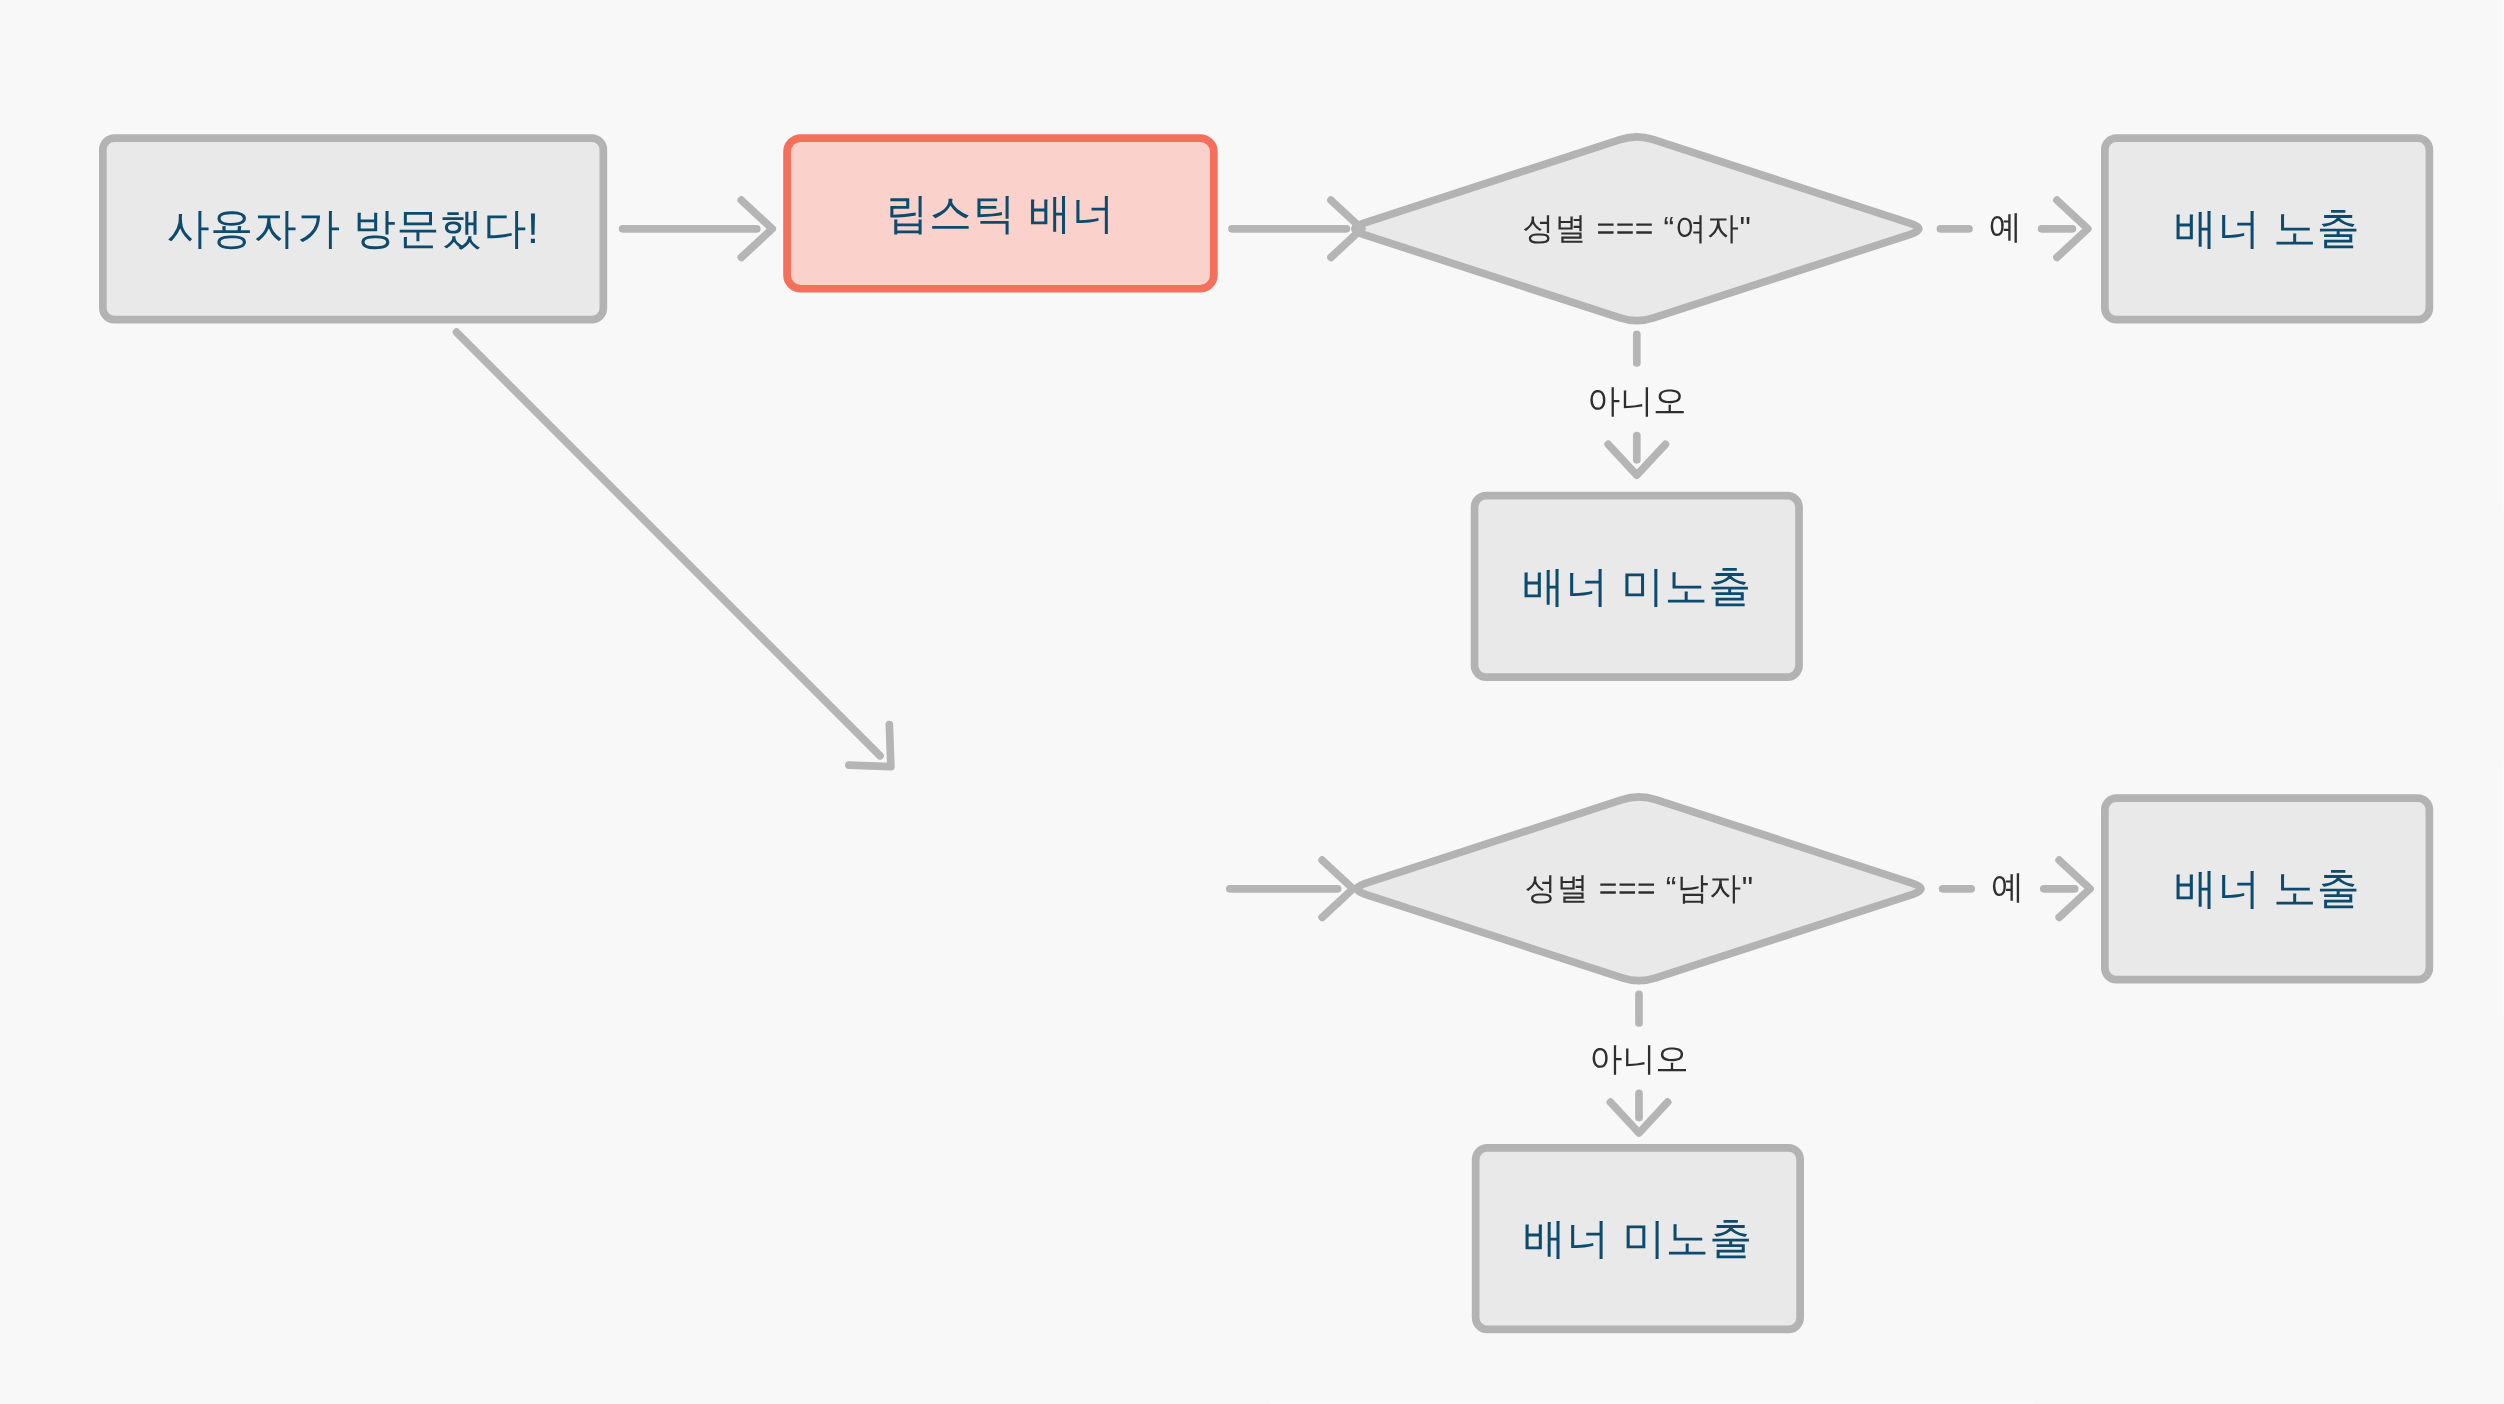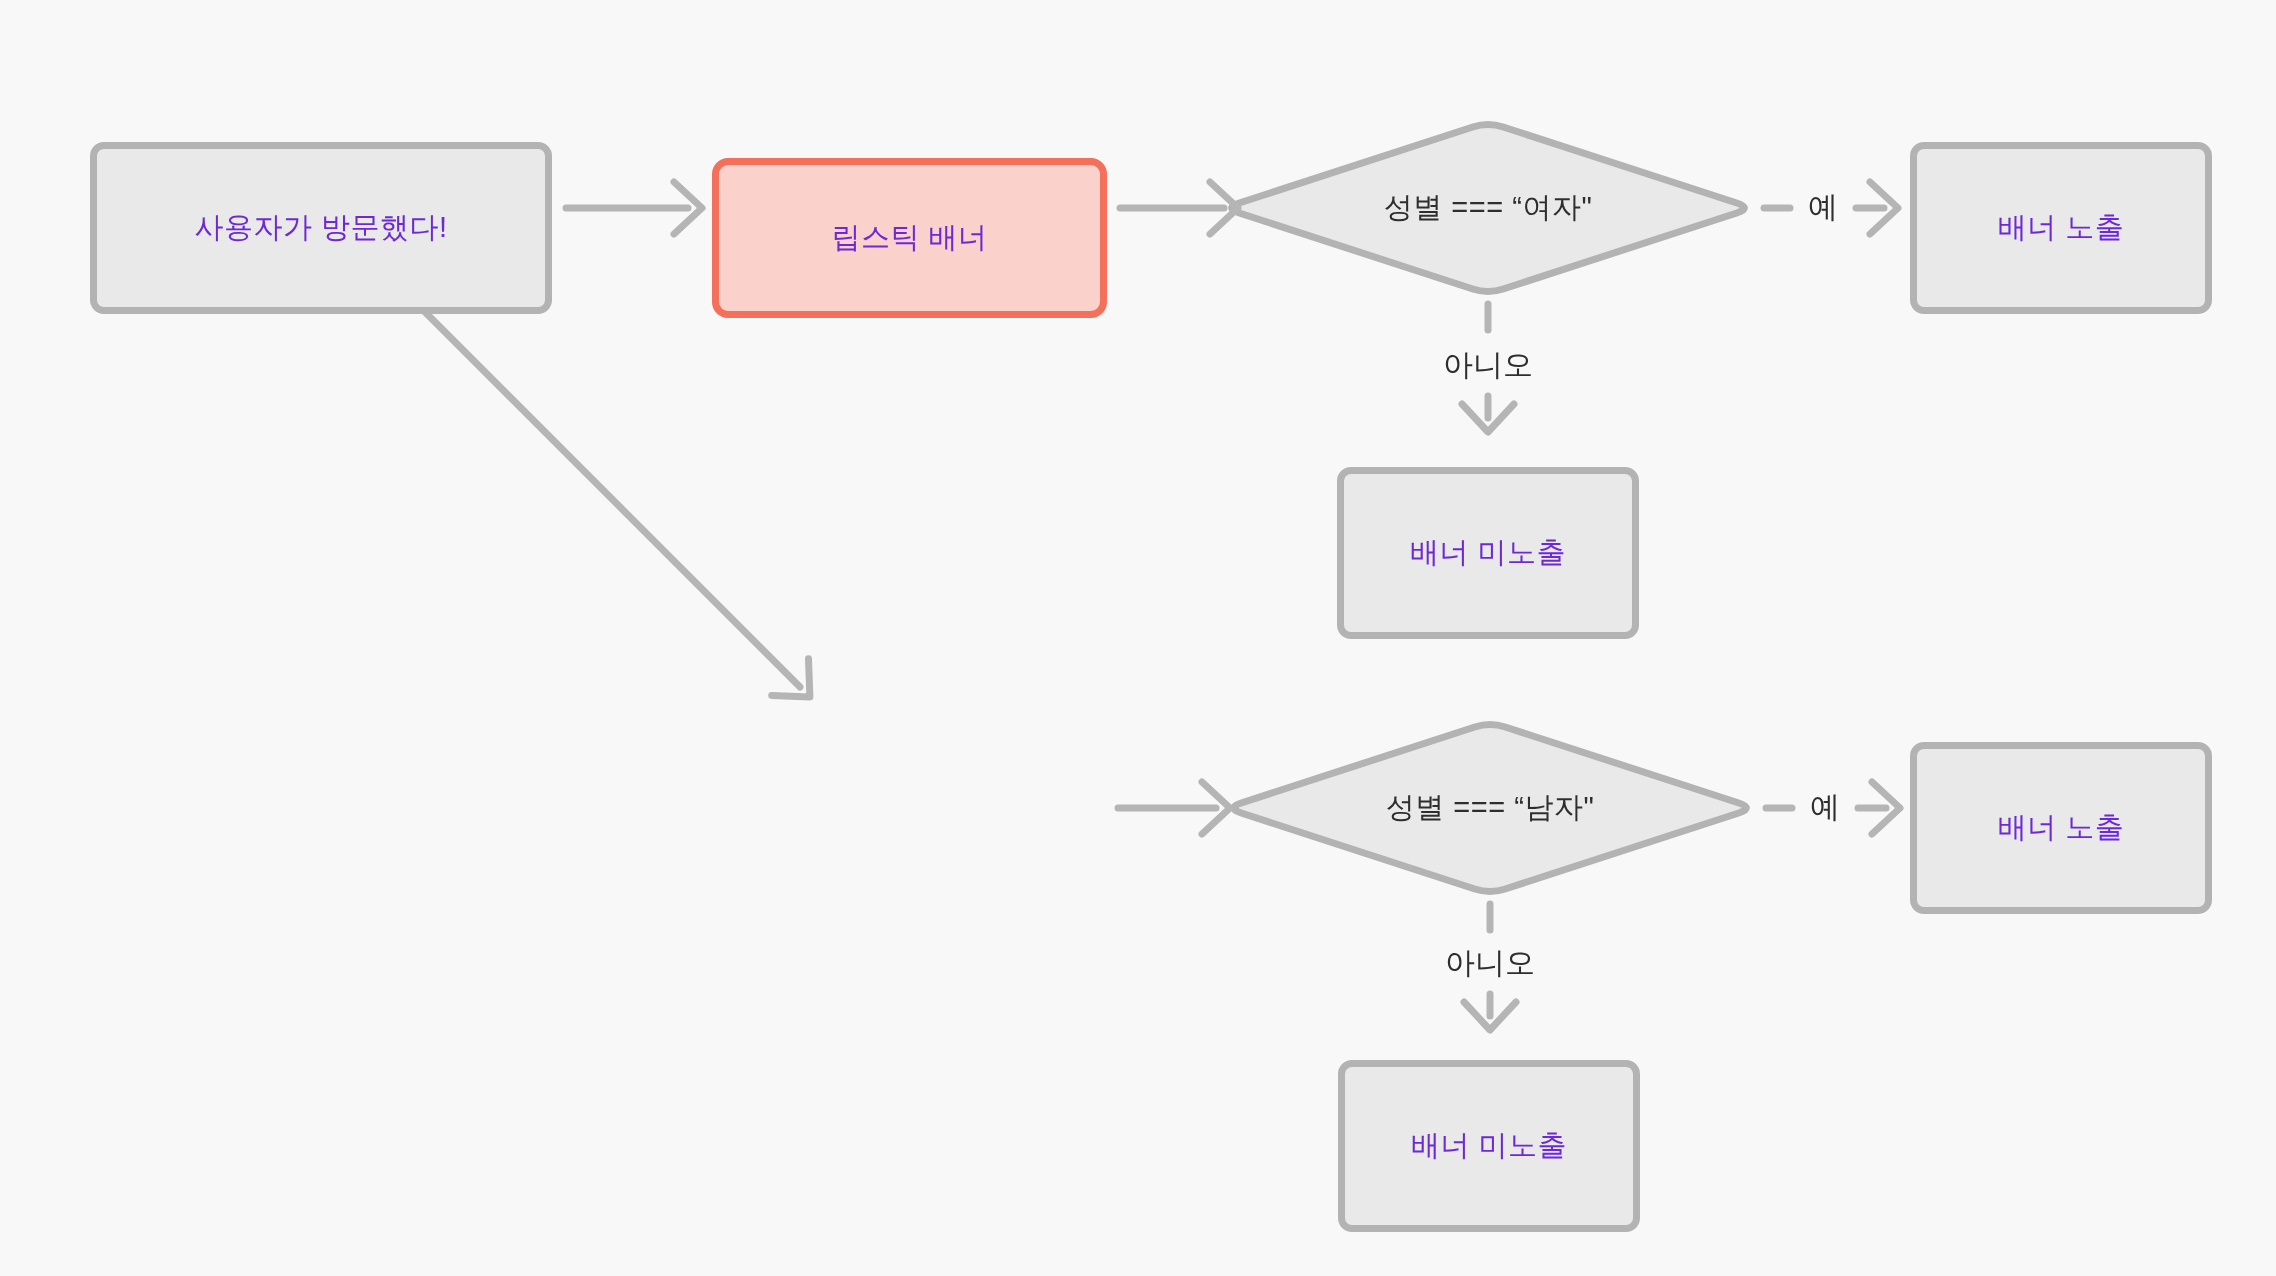--- a/index.html
+++ b/index.html
@@ -22,25 +22,24 @@
     width: 2276px;
     height: 1276px;
     pointer-events: none;
   }
   .node {
     position: absolute;
     box-sizing: border-box;
     display: flex;
     align-items: center;
     justify-content: center;
-    font-size: 29px;
-    color: #6d28d9;
+    font-size: 39px;
+    color: #0c4a6e;
     letter-spacing: 0.5px;
     z-index: 2;
-    margin-top: 20px;
   }
   .node span { white-space: nowrap; }
   .node.gray {
     background: #e9e9e9;
     border: 7px solid #b3b3b3;
     border-radius: 14px;
   }
   .node.red {
     background: #fbd1cb;
     border: 7px solid #f4705a;
@@ -110,21 +109,21 @@
     <path class="edge" d="M 1766 808 L 1792 808"></path>
     <path class="edge" d="M 1858 808 L 1886 808" marker-end="url(#arrowhead)"></path>
     <path class="edge" d="M 1490 904 L 1490 930"></path>
     <path class="edge" d="M 1490 994 L 1490 1016" marker-end="url(#arrowhead)"></path>
   </svg>
 
   <div class="node gray" style="left:90px; top:122px; width:462px; height:172px">
     <span>사용자가 방문했다!</span>
   </div>
 
-  <div class="node red" style="left:712px; top:138px; width:395px; height:160px">
+  <div class="node red" style="left:712px; top:122px; width:395px; height:144px">
     <span>립스틱 배너</span>
   </div>
 
   <div class="node gray" style="left:1910px; top:122px; width:302px; height:172px">
     <span>배너 노출</span>
   </div>
 
   <div class="node gray" style="left:1337px; top:447px; width:302px; height:172px">
     <span>배너 미노출</span>
   </div>

